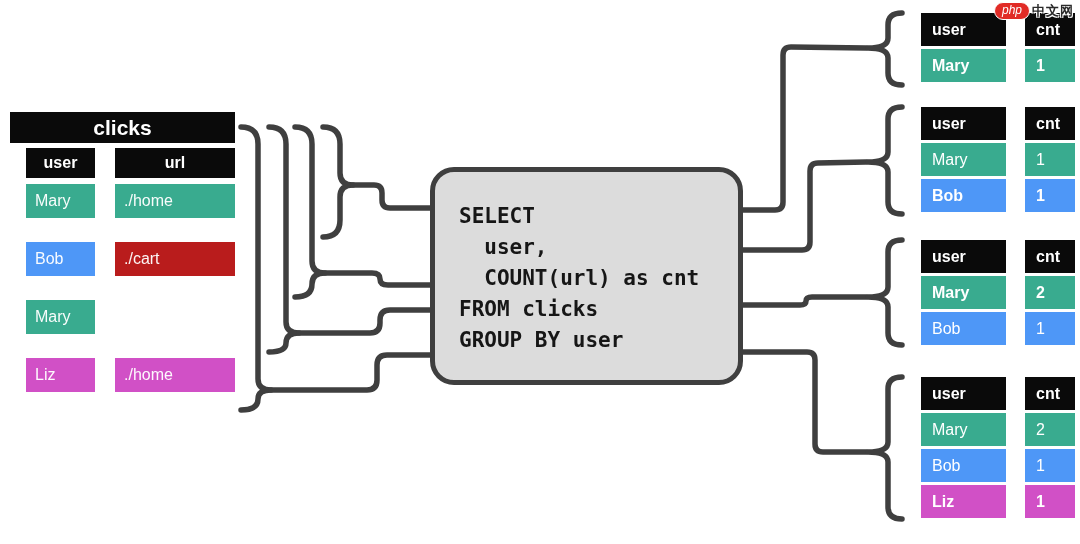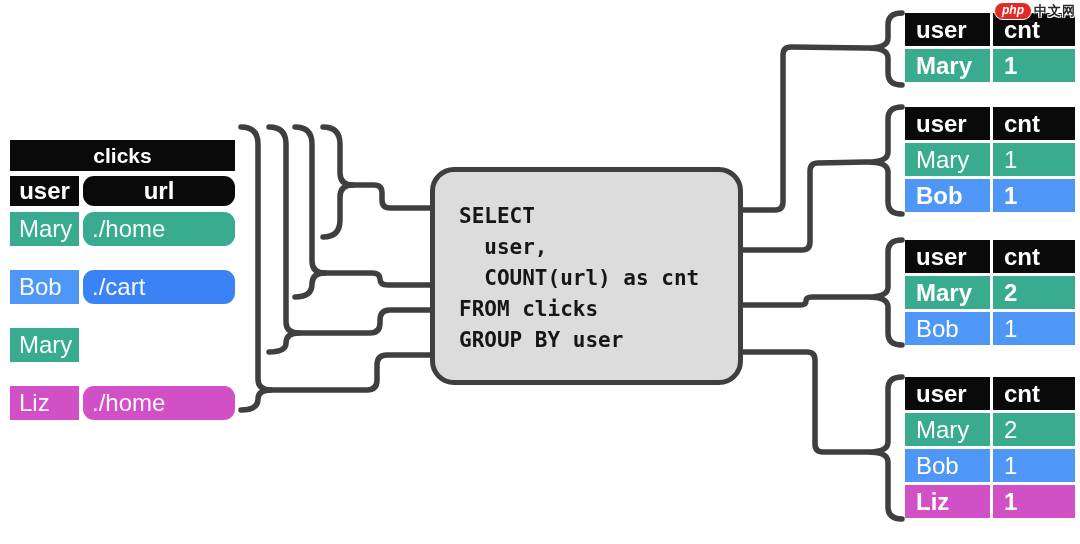--- a/index.html
+++ b/index.html
@@ -4,28 +4,28 @@
 <style>
   html,body{margin:0;padding:0;background:#fff;}
   #canvas{
     position:relative;width:1080px;height:544px;background:#ffffff;overflow:hidden;
     font-family:"Liberation Sans", sans-serif;
   }
   svg.wires{position:absolute;left:0;top:0;width:1080px;height:544px;}
   svg.wires path{fill:none;stroke:#3f3f3f;stroke-width:5.5;stroke-linecap:round;stroke-linejoin:round;}
 
   
-  .ltable{position:absolute;left:10px;top:140px;width:225px;}
-  .cell{display:flex;align-items:center;box-sizing:border-box;color:#fff;font-size:24px;}
+  .ltable{position:absolute;left:10px;top:112px;width:225px;}
+  .cell{display:flex;align-items:center;box-sizing:border-box;color:#fff;font-size:16px;margin-left:16px;}
   .ltitle{height:31px;background:#0a0a0a;color:#fff;font-weight:bold;font-size:21px;
           display:flex;align-items:center;justify-content:center;margin-bottom:5px;}
   .lhdr{display:flex;gap:4px;margin-bottom:6px;}
   .lhdr .cell{background:#0a0a0a;height:30px;font-weight:bold;justify-content:center;}
   .lcell-user{width:69px;flex:none;}
-  .lcell-url{flex:1;border-radius:11px;}
+  .lcell-url{flex:1;}
   .lrow{display:flex;gap:4px;height:34px;margin-bottom:24px;}
   .lrow .cell{padding-left:9px;color:rgba(255,255,255,.96);}
 
   
   .qbox{position:absolute;left:430px;top:167px;width:313px;height:218px;box-sizing:border-box;
         background:#dcdcdc;border:5px solid #3f3f3f;border-radius:24px;}
   .sql{position:absolute;left:459px;top:201px;margin:0;
        font-family:"DejaVu Sans Mono", monospace;font-weight:bold;
        font-size:21px;line-height:31px;color:#161616;}
 
@@ -33,21 +33,21 @@
   .rtable{position:absolute;left:905px;width:170px;}
   .rrow{display:flex;gap:3px;margin-bottom:3px;height:33px;}
   .rrow .cell{padding-left:11px;}
   .rhdr .cell{background:#0a0a0a;font-weight:bold;}
   .rcell-user{width:85px;flex:none;}
   .rcell-cnt{flex:1;}
   .bold .cell{font-weight:bold;}
 
   
   .watermark{position:absolute;left:994px;top:2px;display:flex;align-items:center;gap:2px;}
-  .php-pill{background:#e12b26;color:#fff;font-style:italic;font-weight:bold;font-size:12px;
+  .php-pill{background:#e12b26;color:#fff;font-style:italic;font-weight:normal;font-size:12px;
             border-radius:9px;padding:1px 7px 2px 7px;border:1px solid #fff;line-height:13px;}
   .php-cn{font-weight:bold;font-size:13px;letter-spacing:1px;color:#2b2b2b;
           text-shadow:-1px -1px 0 #fff,1px -1px 0 #fff,-1px 1px 0 #fff,1px 1px 0 #fff;}
 </style>
 </head>
 <body>
 
 <div id="canvas">
 
   <svg class="wires" viewBox="0 0 1080 544">
@@ -79,21 +79,21 @@
       <div class="cell lcell-user">user</div>
       <div class="cell lcell-url">url</div>
     </div>
     <div id="lrows">
         <div class="lrow">
           <div class="cell lcell-user" style="background: rgb(57, 171, 143);">Mary</div>
           <div class="cell lcell-url" style="background: rgb(57, 171, 143);">./home</div>
         </div>
         <div class="lrow">
           <div class="cell lcell-user" style="background: rgb(78, 151, 247);">Bob</div>
-          <div class="cell lcell-url" style="background: #3b82f6; text-align: center;">./cart</div>
+          <div class="cell lcell-url" style="background: #b91c1c; text-align: center;">./cart</div>
         </div>
         <div class="lrow">
           <div class="cell lcell-user" style="background: rgb(57, 171, 143);">Mary</div>
         </div>
         <div class="lrow">
           <div class="cell lcell-user" style="background: rgb(209, 80, 198);">Liz</div>
           <div class="cell lcell-url" style="background: rgb(209, 80, 198);">./home</div>
         </div>
       </div>
   </div>

